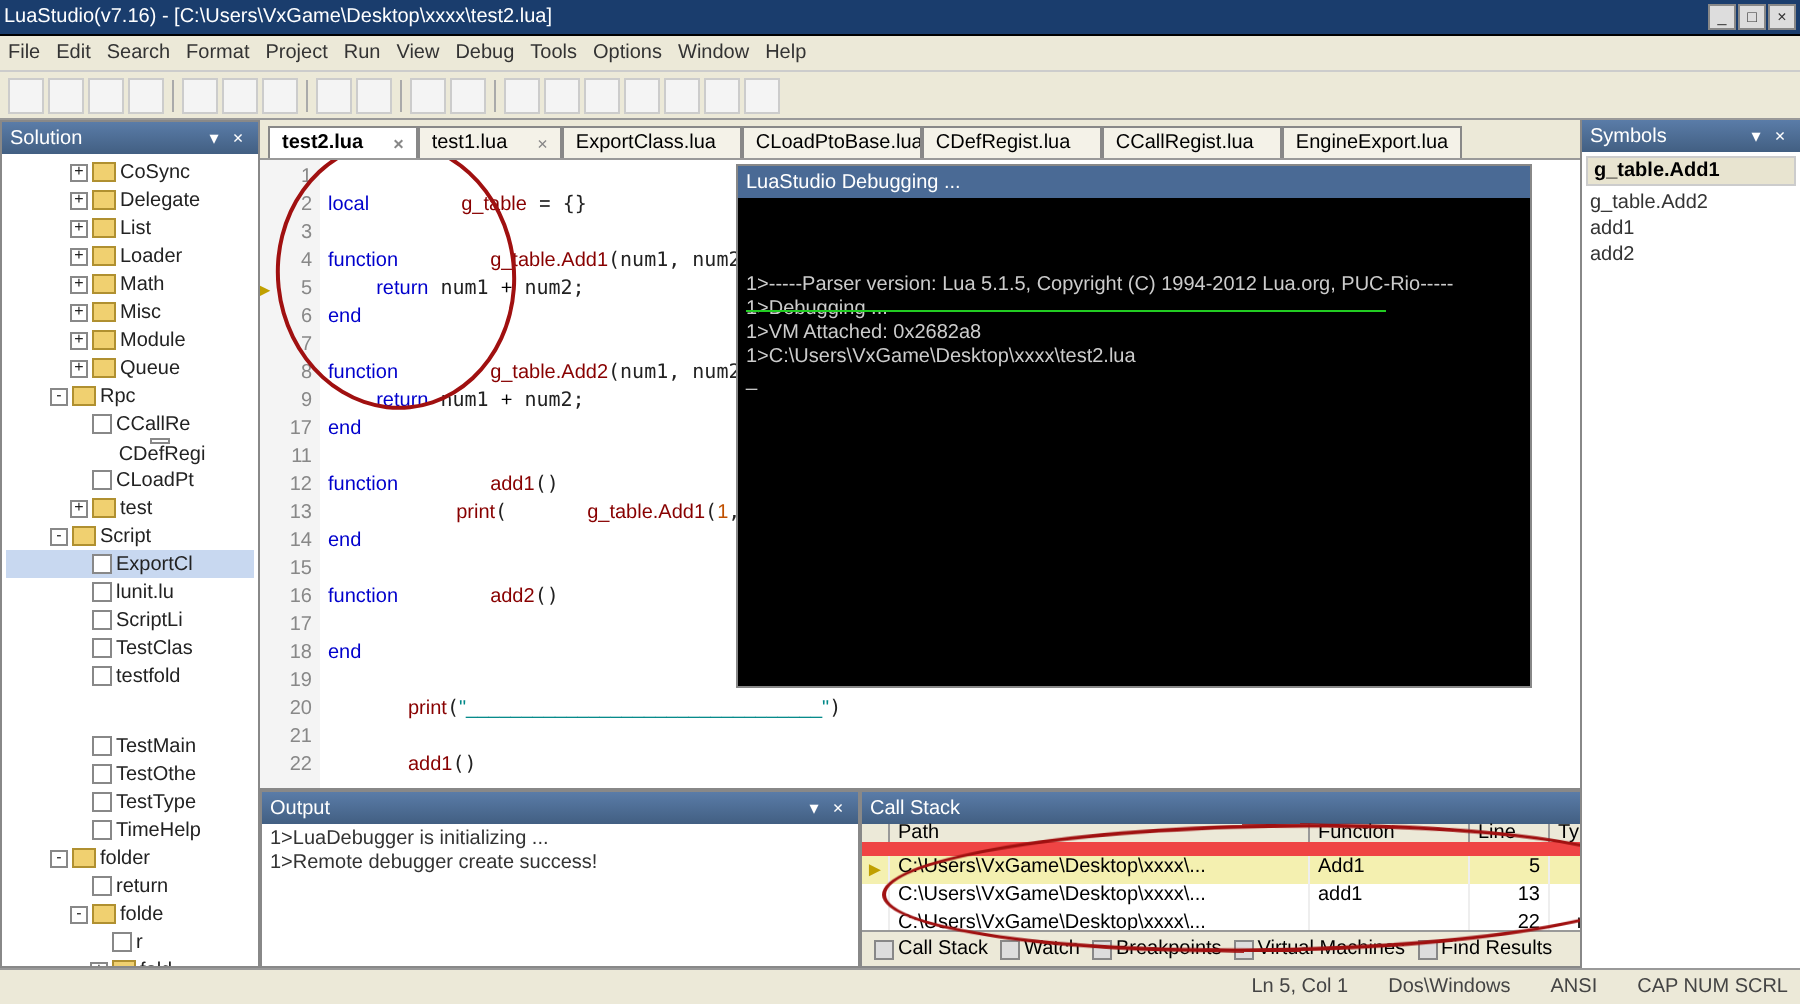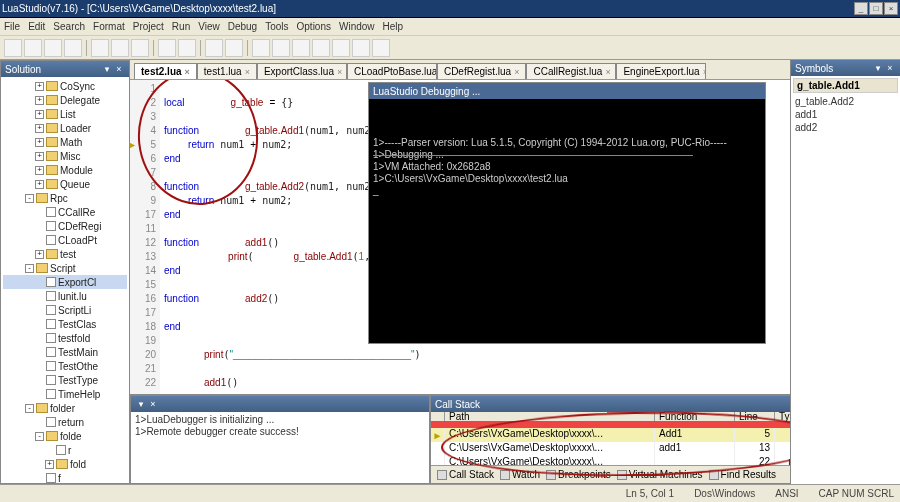--- a/index.html
+++ b/index.html
@@ -20,21 +20,21 @@
 .panel-header .ctl { width: 12px; height: 12px; font-size: 9px; display: flex; align-items: center; justify-content: center; cursor: pointer; }
 .solution { width: 130px; display: flex; flex-direction: column; }
 .tree { flex: 1; background: #fff; overflow: auto; font-size: 10px; color: #222; padding: 2px; }
 .tree .node { white-space: nowrap; height: 14px; display: flex; align-items: center; }
 .tree .node .tog { width: 9px; height: 9px; border: 1px solid #888; display: inline-flex; align-items: center; justify-content: center; font-size: 8px; line-height: 1; margin-right: 2px; cursor: pointer; background: #fff; }
 .tree .node .fold { width: 12px; height: 10px; background: #f0d070; border: 1px solid #b09030; margin-right: 2px; }
 .tree .node .file { width: 10px; height: 10px; background: #fff; border: 1px solid #888; margin-right: 2px; position: relative; }
 .tree .node.sel { background: #c8d8f0; }
 .center { flex: 1; display: flex; flex-direction: column; overflow: hidden; }
 .tabs { display: flex; background: #ece9d8; height: 20px; border-bottom: 1px solid #999; align-items: flex-end; padding-left: 4px; }
-.tab { background: #f4f2e8; border: 1px solid #888; border-bottom: none; padding: 2px 6px; font-size: 10px; max-width: 90px; white-space: nowrap; overflow: hidden; text-overflow: ellipsis; cursor: pointer; display: flex; align-items: center; gap: 3px; }
+.tab { background: #f4f2e8; border: 1px solid #888; border-bottom: none; padding: 2px 6px; font-size: 10px; max-width: 90px; white-space: nowrap; overflow: hidden; text-overflow: ellipsis; cursor: pointer; display: flex; align-items: center; gap: 15px; }
 .tab.active { background: #fff; font-weight: bold; }
 .tab .close { font-size: 9px; color: #888; }
 .editor-wrap { flex: 1; display: flex; background: #fff; position: relative; overflow: hidden; }
 .gutter { width: 30px; background: #f4f4f4; color: #888; text-align: right; padding: 2px 4px 0 0; font-family: "Consolas", monospace; font-size: 10px; line-height: 14px; }
 .gutter .bp { color: #888; position: relative; }
 .gutter .arrow::before { content: "►"; color: #c0a000; position: absolute; left: -2px; font-size: 9px; }
 .code { flex: 1; padding: 2px 4px; font-family: "Consolas", monospace; font-size: 10px; line-height: 14px; white-space: pre; color: #222; position: relative; }
 .kw { color: #00c; }
 .fn { color: #800; padding-left: 40px; }
 .str { color: #088; }
@@ -175,21 +175,21 @@
         <div class="node" style="padding-left: 22px;">
           <span class="tog">-</span>
           <span class="fold"></span>
           <span>Rpc</span>
         </div>
         <div class="node" style="padding-left: 32px;">
           <span style="width: 11px; display: inline-block;"></span>
           <span class="file"></span>
           <span>CCallRe</span>
         </div>
-        <div class="node" style="padding-left: 32px;">
+        <div class="node" style="padding-left: 32px; flex-direction: column;">
           <span style="width: 11px; display: inline-block;"></span>
           <span class="file"></span>
           <span>CDefRegi</span>
         </div>
         <div class="node" style="padding-left: 32px;">
           <span style="width: 11px; display: inline-block;"></span>
           <span class="file"></span>
           <span>CLoadPt</span>
         </div>
         <div class="node" style="padding-left: 32px;">
@@ -220,21 +220,21 @@
         <div class="node" style="padding-left: 32px;">
           <span style="width: 11px; display: inline-block;"></span>
           <span class="file"></span>
           <span>TestClas</span>
         </div>
         <div class="node" style="padding-left: 32px;">
           <span style="width: 11px; display: inline-block;"></span>
           <span class="file"></span>
           <span>testfold</span>
         </div>
-        <div class="node" style="padding-left: 32px;">
+        <div class="node" style="padding-left: 32px; margin-top: 21px;">
           <span style="width: 11px; display: inline-block;"></span>
           <span class="file"></span>
           <span>TestMain</span>
         </div>
         <div class="node" style="padding-left: 32px;">
           <span style="width: 11px; display: inline-block;"></span>
           <span class="file"></span>
           <span>TestOthe</span>
         </div>
         <div class="node" style="padding-left: 32px;">
@@ -364,20 +364,21 @@
           <span>LuaStudio Debugging ...</span>
         </div>
         <div class="dbody" id="dbody">
           <div class="rule"></div>
         <div>1&gt;-----Parser version: Lua 5.1.5, Copyright (C) 1994-2012 Lua.org, PUC-Rio-----</div><div>1&gt;Debugging ...</div><div>1&gt;VM Attached: 0x2682a8</div><div>1&gt;C:\Users\VxGame\Desktop\xxxx\test2.lua</div><div>_</div></div>
       </div>
     </div>
     <div class="bottom">
       <div class="panel output">
         <div class="panel-header">
+          <span class="title">Output</span>
           <span class="ctl">▾</span>
           <span class="ctl">×</span>
         </div>
         <div class="body" id="outbody">
             <div>1&gt;LuaDebugger is initializing ...</div>
             <div>1&gt;Remote debugger create success!</div>
           </div>
       </div>
       <div class="panel callstack">
         <div class="panel-header">

